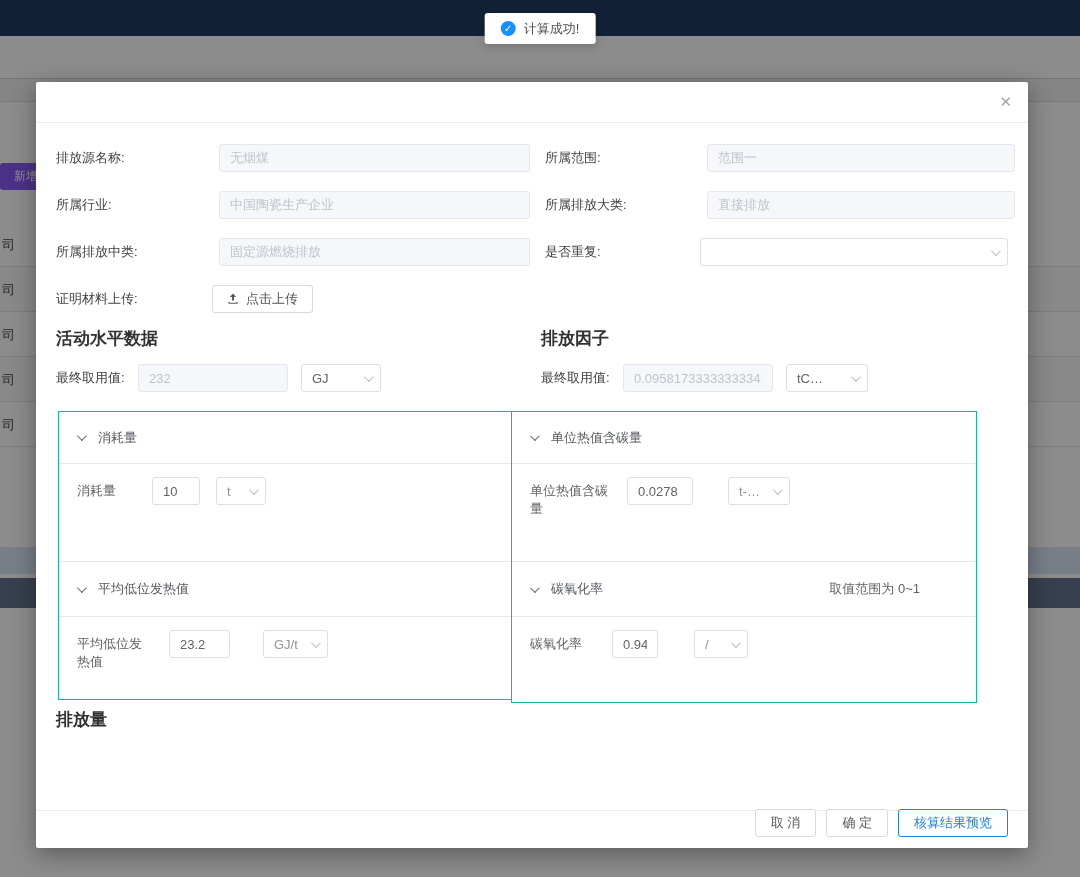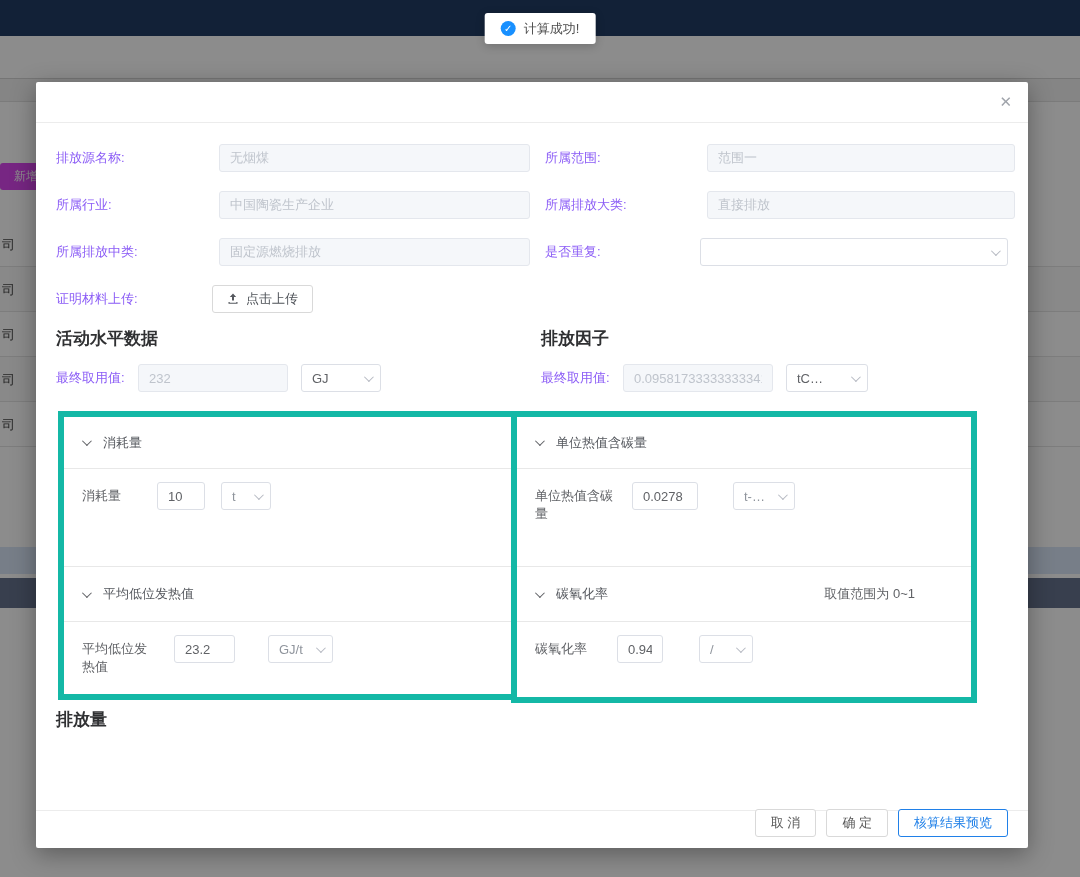--- a/index.html
+++ b/index.html
@@ -4,21 +4,21 @@
 <style>
   *{margin:0;padding:0;box-sizing:border-box;font-family:"Liberation Sans","DejaVu Sans",sans-serif;}
   html,body{width:1080px;height:877px;}
   body{position:relative;overflow:hidden;background:#fff;}
 
   
   .layer-bg{position:absolute;inset:0;z-index:1;}
   .bg-navy{position:absolute;top:0;left:0;right:0;height:36px;background:#223c64;}
   .bg-toolbar{position:absolute;top:36px;left:0;right:0;height:43px;background:#fff;border-bottom:1px solid #d6d6d6;}
   .bg-sub{position:absolute;top:79px;left:0;right:0;height:23px;background:#f2f2f2;border-bottom:1px solid #e0e0e0;}
-  .bg-btn-new{position:absolute;top:163px;left:0;width:52px;height:27px;background:#d946ef;color:#fff;
+  .bg-btn-new{position:absolute;top:163px;left:0;width:52px;height:27px;background:#8b5cf6;color:#fff;
               font-size:12px;text-align:center;line-height:27px;border-radius:3px;overflow:hidden;white-space:nowrap;}
   .bg-table{position:absolute;top:222px;left:0;right:0;}
   .bg-row{height:45px;border-bottom:1px solid #e4e4e4;font-size:13px;color:#444;line-height:45px;padding-left:2px;background:#fff;overflow:hidden;}
   .bg-row:nth-child(even){background:#fafafa;}
   .bg-selrow{position:absolute;top:547px;left:0;right:0;height:27px;background:#d9e6f8;}
   .bg-footbar{position:absolute;top:578px;left:0;right:0;height:30px;background:#66748e;}
 
   .overlay{position:absolute;inset:0;background:rgba(0,0,0,0.45);z-index:10;}
 
   
@@ -28,40 +28,40 @@
   .toast-ic{width:15px;height:15px;border-radius:50%;background:#1890ff;color:#fff;font-size:10px;line-height:15px;
             text-align:center;flex:none;}
 
   
   .modal{position:absolute;left:36px;top:82px;width:992px;height:766px;background:#fff;z-index:20;
          box-shadow:0 6px 24px rgba(0,0,0,0.35);border-radius:2px;}
   .mtitle{position:absolute;left:20px;top:0;line-height:40px;font-size:14px;color:#303133;}
   .mhead-line{position:absolute;top:40px;left:0;right:0;border-top:1px solid #ececec;}
   .mclose{position:absolute;right:16px;top:0;line-height:40px;font-size:15px;color:#a0a4ab;cursor:pointer;}
 
-  .flabel{position:absolute;font-size:13px;color:#8b5cf6;line-height:28px;white-space:nowrap;}
+  .flabel{position:absolute;font-size:13px;color:#404040;line-height:28px;white-space:nowrap;}
   .abs{position:absolute;}
   .inp{border:1px solid #dcdfe6;border-radius:3px;height:28px;font-size:13px;padding:0 10px;color:#606266;
        background:#fff;outline:none;}
   .inp.dis{background:#f5f7fa;color:#bfc4cc;border-color:#e4e7ed;margin-left:7px;}
 
   .sel{display:inline-flex;align-items:center;justify-content:space-between;border:1px solid #dcdfe6;border-radius:3px;
        height:28px;padding:0 9px 0 10px;background:#fff;font-size:13px;color:#606266;cursor:pointer;}
   .sel .txt{overflow:hidden;white-space:nowrap;text-overflow:ellipsis;}
   .selmut{color:#8f949c;}
   .chev{width:7px;height:7px;border-right:1.4px solid #b6bac2;border-bottom:1.4px solid #b6bac2;
         transform:rotate(45deg) translateY(-2px);flex:none;margin-left:6px;}
   .chev.dark{border-color:#606266;margin-left:0;}
 
   .upbtn{display:inline-flex;align-items:center;gap:7px;height:28px;padding:0 14px;border:1px solid #d9d9d9;
          border-radius:3px;background:#fff;font-size:13px;color:#4f5359;cursor:pointer;}
 
   .sech{position:absolute;font-size:17px;font-weight:bold;color:#303133;white-space:nowrap;}
 
-  .collapse{position:absolute;border:6px solid #14b8a6;background:#fff;display:flex;flex-direction:column;}
+  .collapse{position:absolute;border:1px solid #14b8a6;background:#fff;display:flex;flex-direction:column;}
   .cp-h{display:flex;align-items:center;gap:14px;padding:0 18px;border-bottom:1px solid #e8e8e8;font-size:13px;
         color:#55585e;flex:none;cursor:pointer;}
   .cp-c{display:flex;align-items:flex-start;padding:13px 18px 0 18px;border-bottom:1px solid #e8e8e8;flex:none;}
   .cp-c.last{border-bottom:none;}
   .rowlab{font-size:13px;color:#606266;line-height:18px;padding-top:5px;flex:none;}
   .cp-c .inp,.cp-c .sel{flex:none;}
   .hint{margin-left:auto;padding-right:38px;font-size:13px;color:#606266;font-weight:normal;}
 
   .mfoot{position:absolute;left:0;right:0;top:728px;height:24px;border-top:1px solid #ececec;display:flex;
          align-items:center;justify-content:flex-end;gap:10px;padding-right:20px;}

